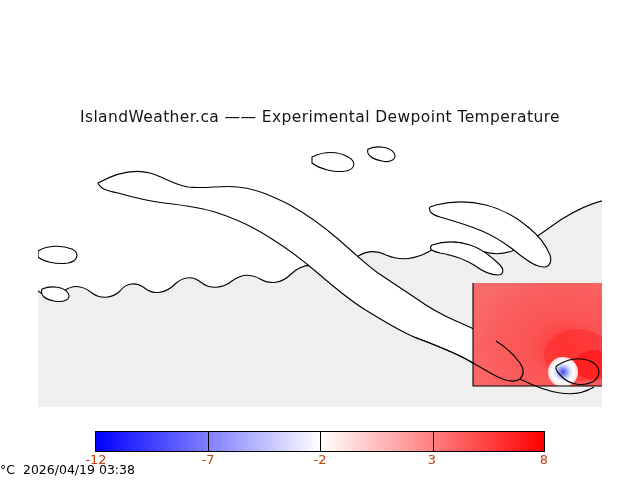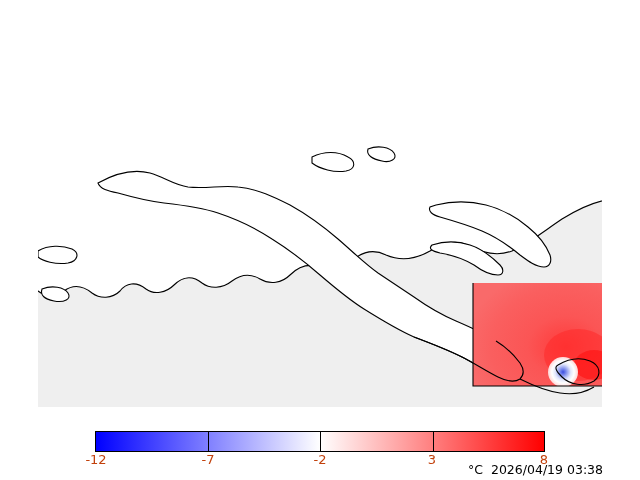--- a/index.html
+++ b/index.html
@@ -76,32 +76,33 @@
     font-size: 13px;
     color: #c2410c;
     white-space: pre;
     transform: translateX(-50%);
   }
   #cb-caption {
     position: absolute;
     left: 0;
     top: 462px;
     width: 603px;
-    text-align: right;
+    text-align: left;
     font-family: "DejaVu Sans", sans-serif;
     font-size: 12.5px;
     color: #000000;
     white-space: pre;
   }
 </style>
 </head>
 <body>
 
 <div id="app">
 
+  <div id="title">IslandWeather.ca —— Experimental Dewpoint Temperature</div>
 
   <div id="map-panel">
     <svg id="map-svg" width="564" height="268" viewBox="0 0 564 268">
       <defs>
 
         <radialGradient id="warmGrad" cx="0.72" cy="0.62" r="0.78">
           <stop offset="0%" stop-color="#ff3a3a"></stop>
           <stop offset="38%" stop-color="#fb5555"></stop>
           <stop offset="75%" stop-color="#fa5f5f"></stop>
           <stop offset="100%" stop-color="#f96a6a"></stop>

